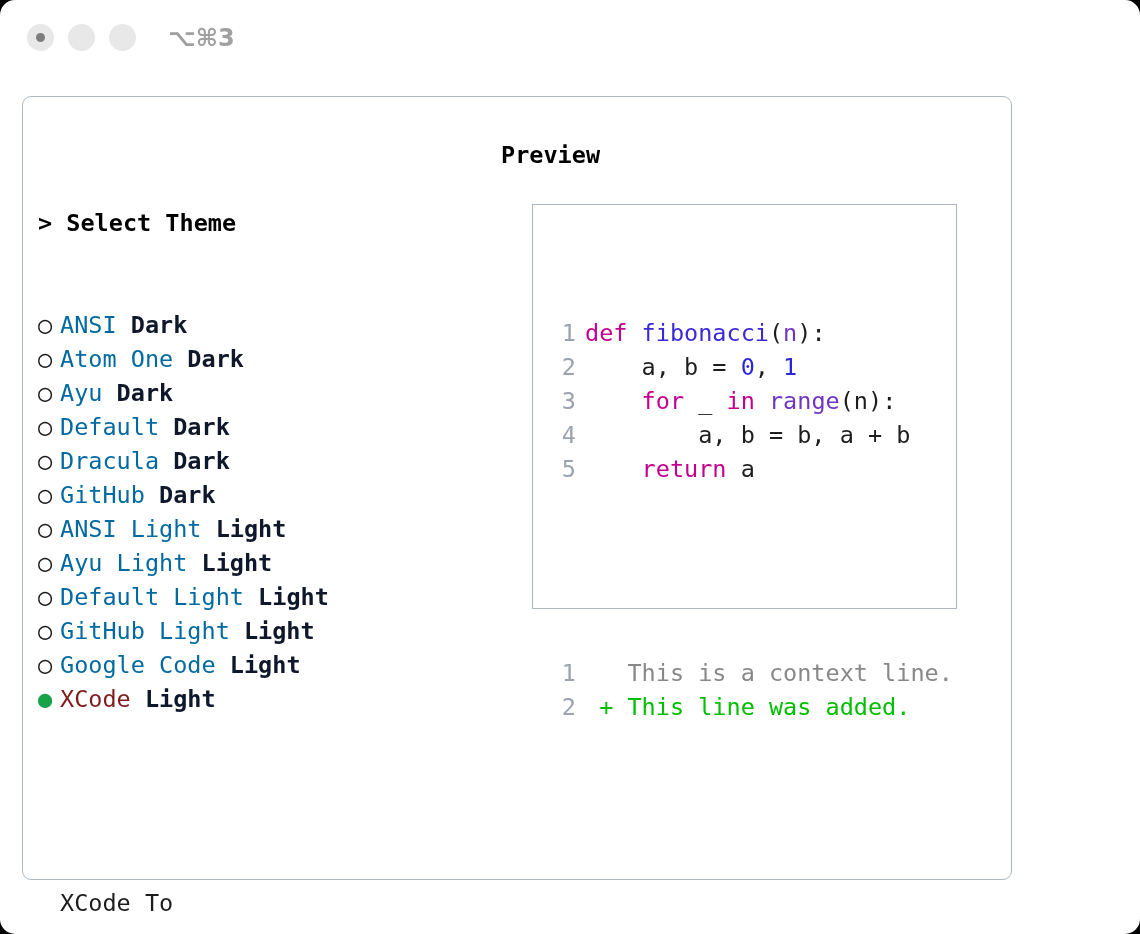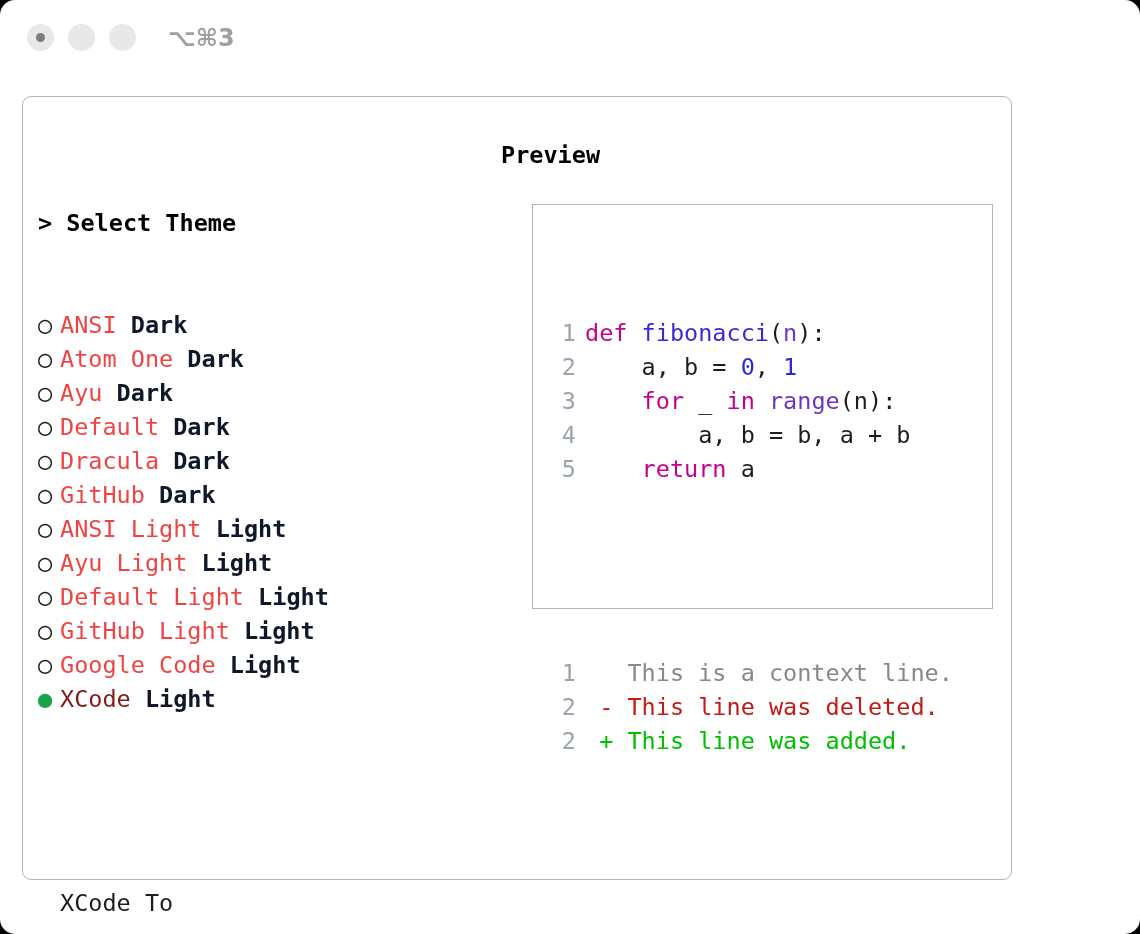--- a/index.html
+++ b/index.html
@@ -110,38 +110,38 @@
   .opt-row {
     white-space: pre;
     display: block;
   }
   .bullet {
     display: inline-block;
     width: 22px;
     color: #1d1d1d;
   }
   .bullet.sel { color: #16a34a; }
-  .opt-label { color: #ef4444; }
+  .opt-label { color: #0369a1; }
   .opt-row.selected .opt-label { color: #7f1d1d; }
   .opt-variant { color: #0f172a; font-weight: bold; }
 
   .spacer { height: 34px; }
 
   .section-head {
     white-space: pre;
     color: #1d1d1d;
     padding-left: 22px;
   }
 
   
   .preview-box {
     position: absolute;
     left: 31px;
     top: 66px;
-    width: 461px;
+    width: 425px;
     height: 405px;
     border: 1.6px solid #aeb8c4;
     box-sizing: border-box;
     background: #ffffff;
   }
   .code {
     position: absolute;
     left: 17px;
     top: 43px;
     font-size: 23.5px;
@@ -192,19 +192,19 @@
       
       
     </div>
 
     <div class="right-col">
       <div class="head-row">Preview</div>
       <div class="preview-box">
         <div class="code">
           <div id="code-lines"><div><span class="ln">1</span><span class="kw">def</span><span class="plain"> </span><span class="fn">fibonacci</span><span class="plain">(</span><span class="var">n</span><span class="plain">):</span></div><div><span class="ln">2</span><span class="plain">    a, b = </span><span class="num">0</span><span class="plain">, </span><span class="num">1</span></div><div><span class="ln">3</span><span class="plain">    </span><span class="kw">for</span><span class="plain"> _ </span><span class="kw">in</span><span class="plain"> </span><span class="var">range</span><span class="plain">(n):</span></div><div><span class="ln">4</span><span class="plain">        a, b = b, a + b</span></div><div><span class="ln">5</span><span class="plain">    </span><span class="kw">return</span><span class="plain"> a</span></div></div>
           <div class="blank-line"></div>
-          <div id="diff-lines"><div><span class="ln">1</span><span class="ctx">   This is a context line.</span></div><div><span class="ln">2</span><span class="del"> - This line was deleted.</span></div><div><span class="ln">2</span><span class="add"> + This line was added.</span></div></div>
+          <div id="diff-lines"><div><span class="ln">1</span><span class="ctx">   This is a context line.</span></div><div><span class="ln">2</span><span class="add"> + This line was added.</span></div></div>
         </div>
       </div>
     </div>
 
   </div>
 </div>
 
 </body></html>

